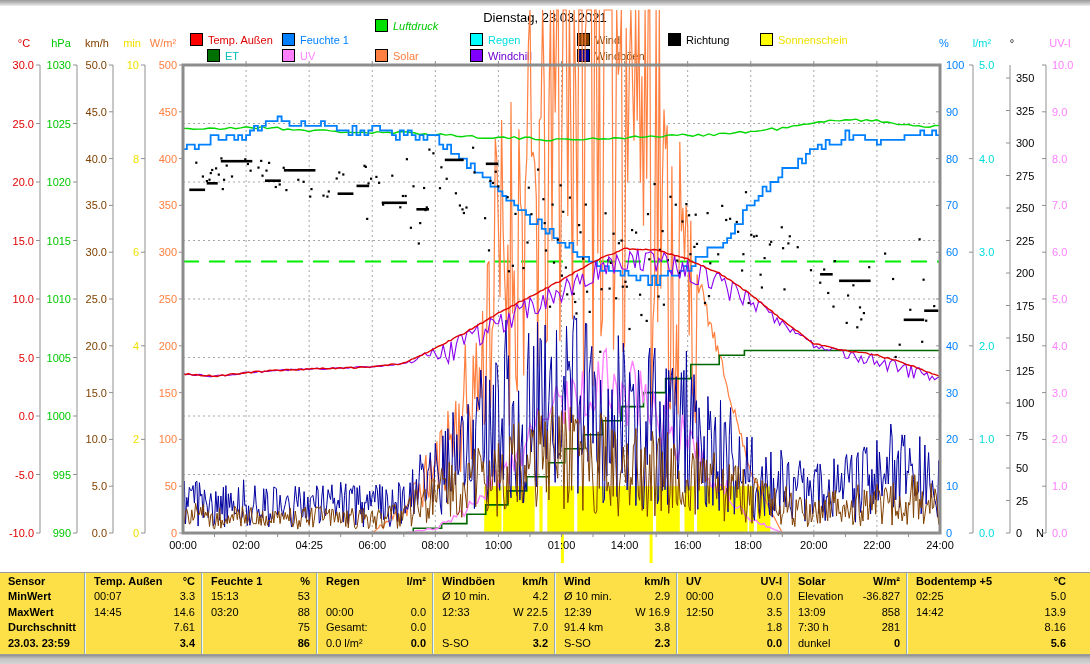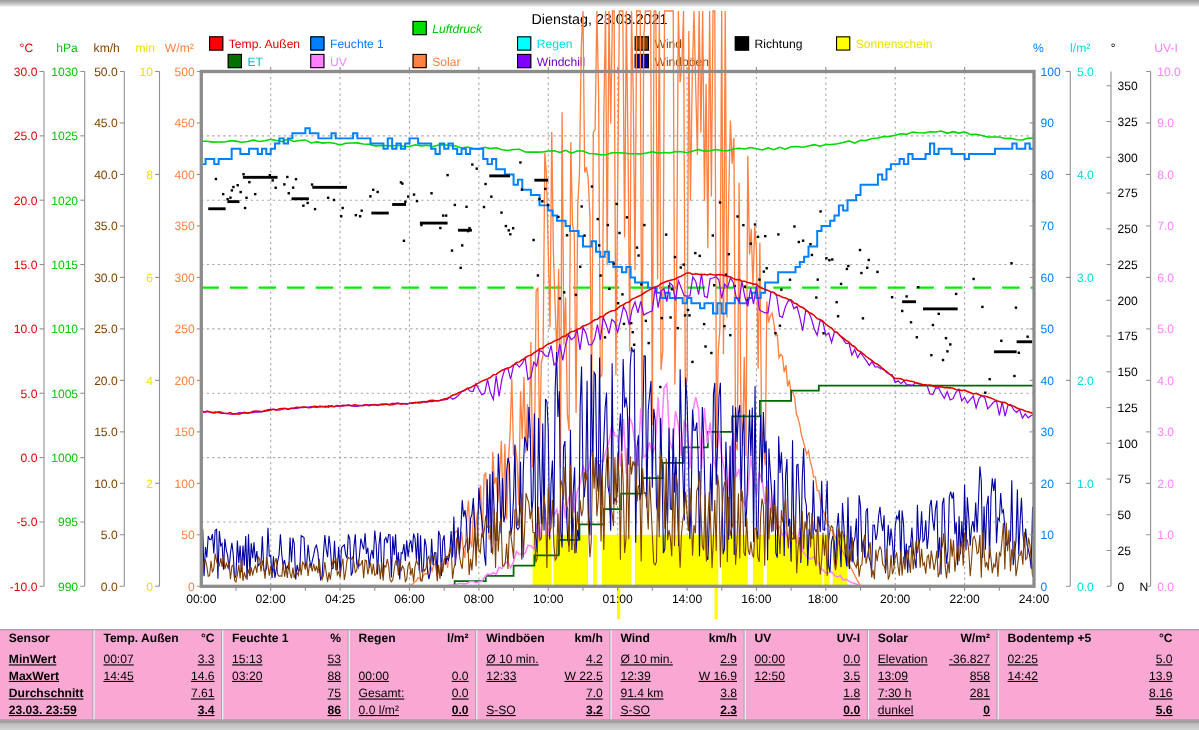--- a/index.html
+++ b/index.html
@@ -17,26 +17,26 @@
   .xlab{position:absolute;font-size:11px;color:#000;transform:translateX(-50%);}
   .event{position:absolute;font-size:11px;white-space:nowrap;margin-top:38px;}
   .event .arr{font-weight:bold;color:#d4b800;}
   .event .moon{color:#5577dd;font-size:10px;}
   .event .sun-full{color:#f2d600;font-size:13px;vertical-align:-1px;}
   .event .sun-hollow{display:inline-block;width:6px;height:6px;border:2px solid #e8d800;
                      vertical-align:0px;margin-left:3px;}
   .daylength{position:absolute;font-size:11px;}
   .daylength .blob{display:inline-block;width:12px;height:7px;background:#ffe000;
                    border-radius:50% 50% 40% 40%;margin-left:4px;vertical-align:0px;}
-  .stats{position:absolute;left:0;top:572px;width:1090px;height:81px;background:#f9a8d4;
+  .stats{position:absolute;left:0;top:572px;width:1090px;height:81px;background:#fde047;
          border-top:1px solid #9a9a9a;border-bottom:1px solid #9a9a9a;font-size:11px;display:flex;}
   .stats .col{height:100%;box-sizing:border-box;border-right:2px groove #e6fbfb;padding:1px 0;}
   .stats .col:last-child{border-right:none;}
   .stats .hrow{display:flex;justify-content:space-between;font-weight:bold;padding:1px 6px 0 8px;height:15px;}
-  .stats .drow{display:flex;justify-content:space-between;padding:0 6px 0 8px;height:15.5px;align-items:flex-end;text-decoration:underline;}
+  .stats .drow{display:flex;justify-content:space-between;padding:0 6px 0 8px;height:15.5px;align-items:flex-start;}
   .stats .labelcol .drow{font-weight:bold;}
   .stats .drow .t{text-align:left;}
   .stats .drow .v{text-align:right;}
   .stats .last .v{font-weight:bold;}
 </style>
 </head>
 <body>
 
 <div class="screen">
   <div class="top-strip"></div>

